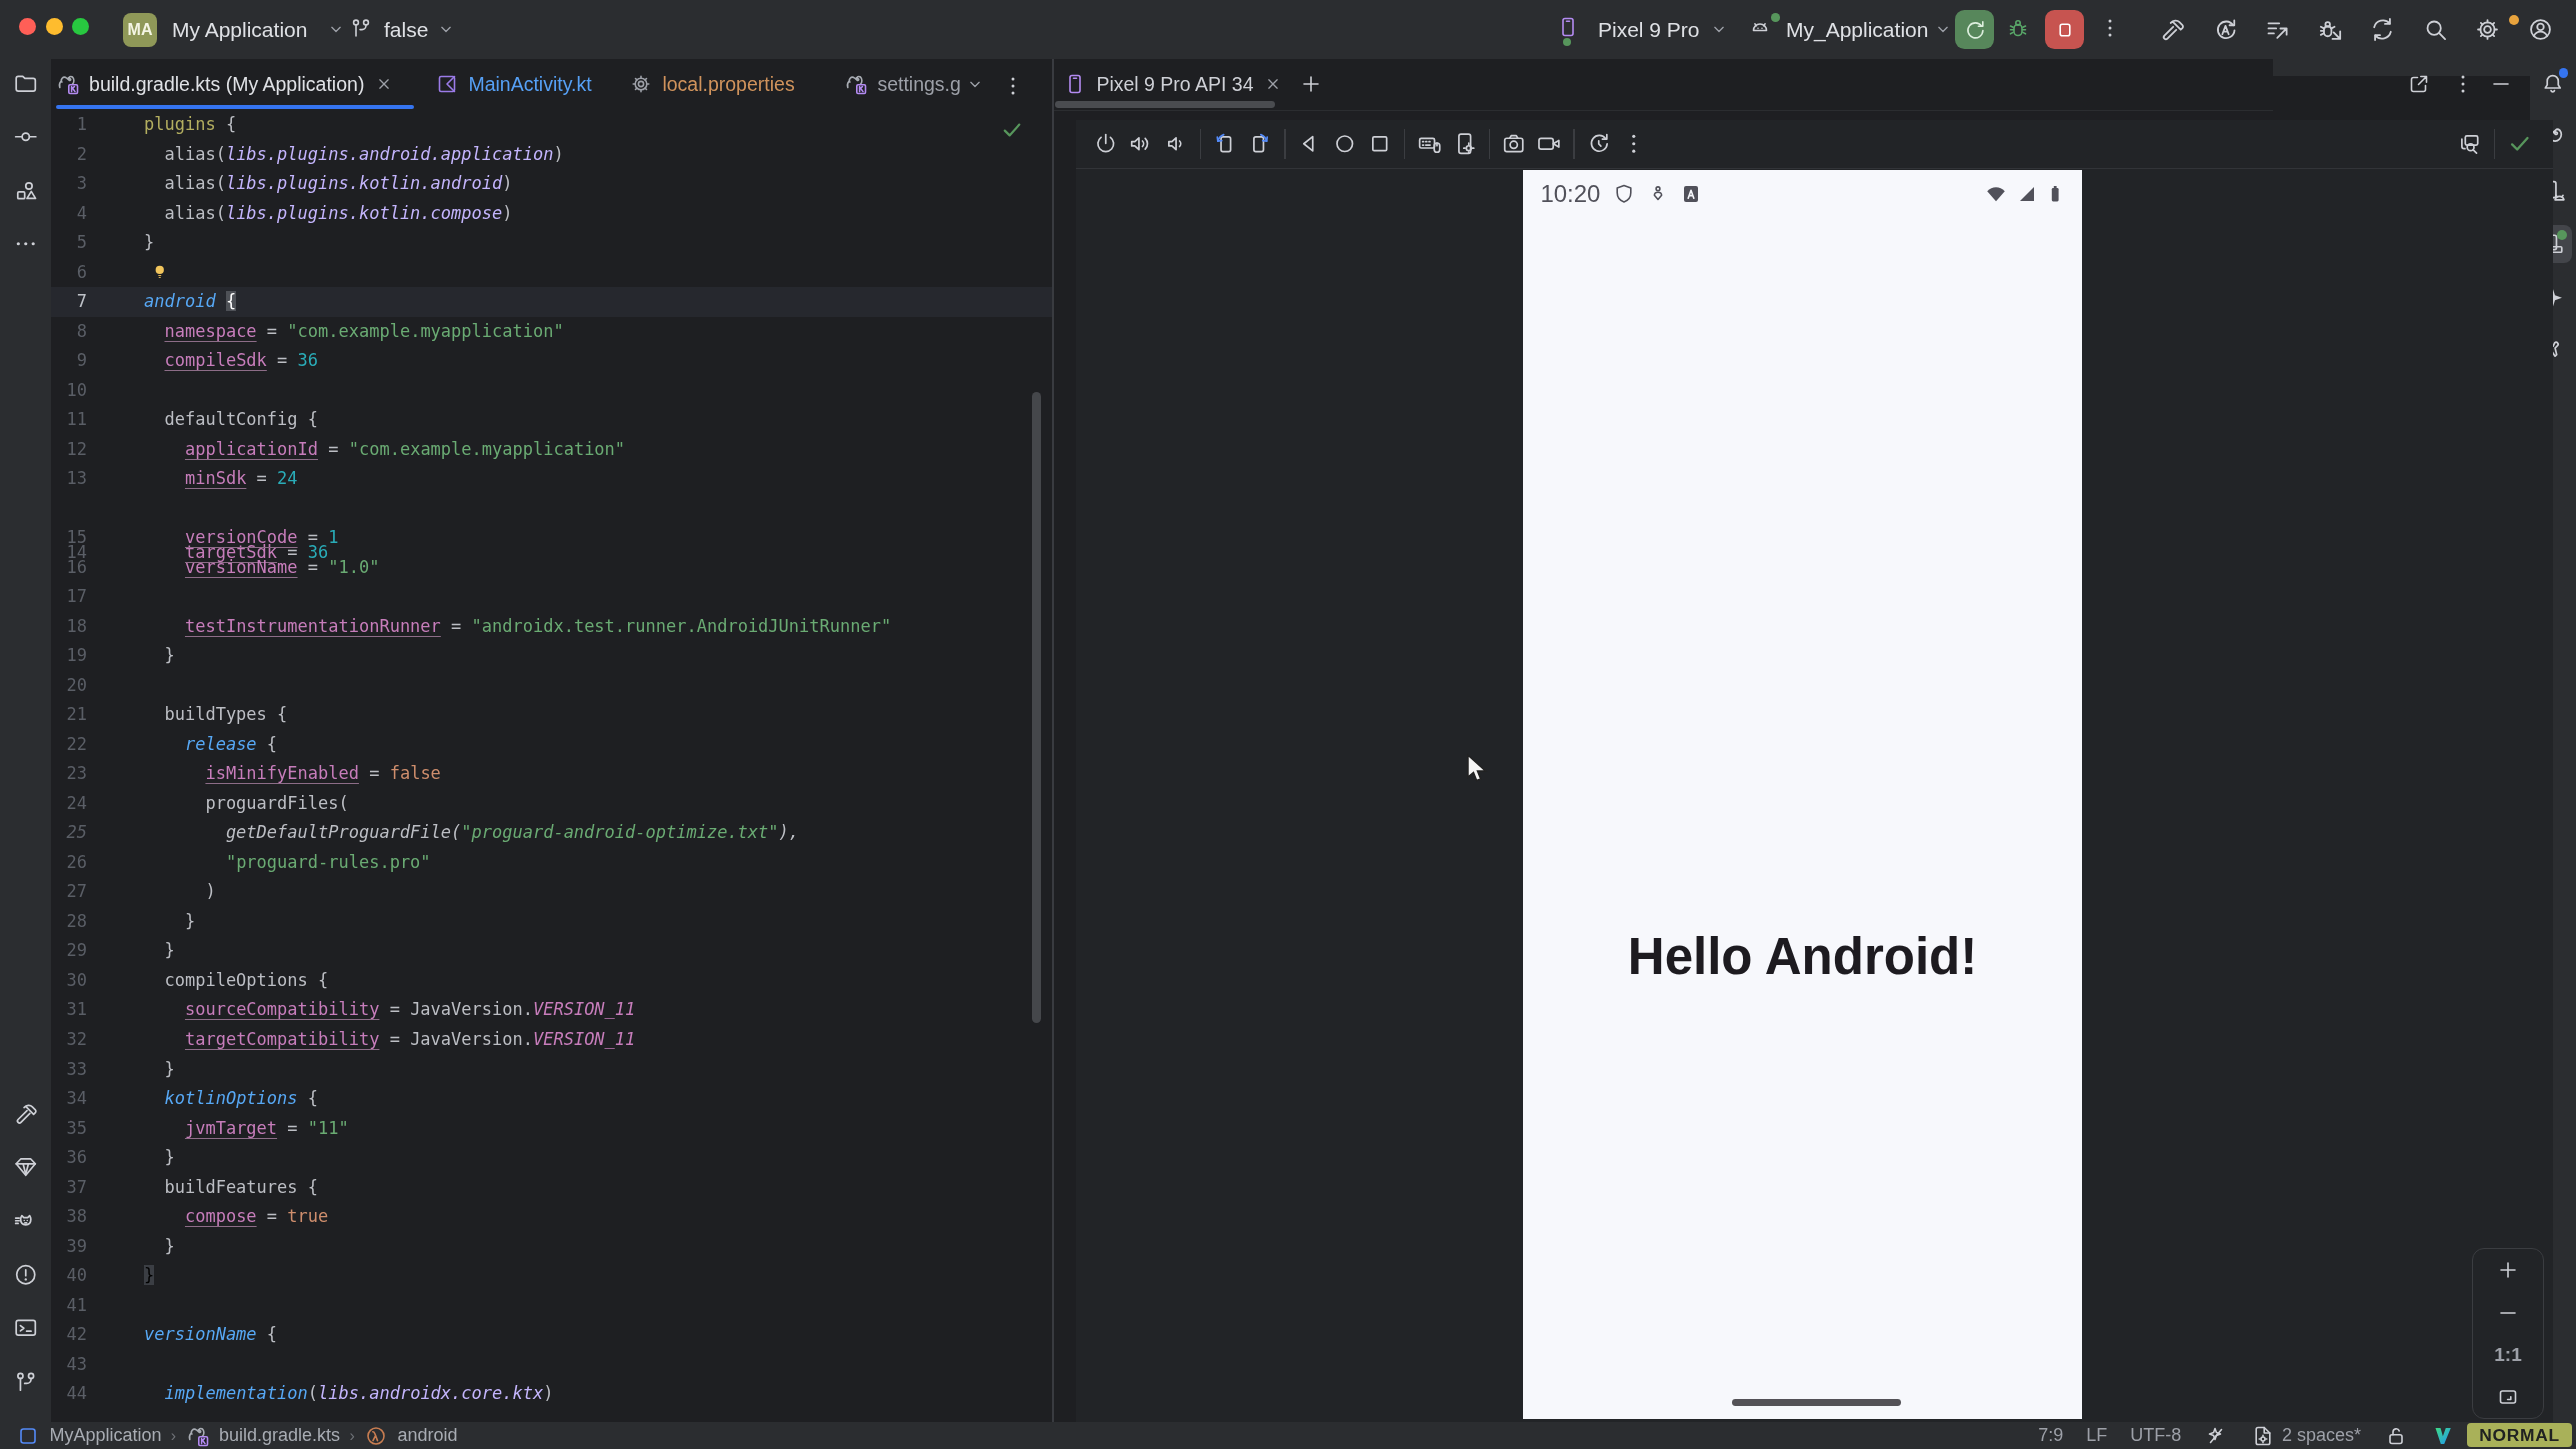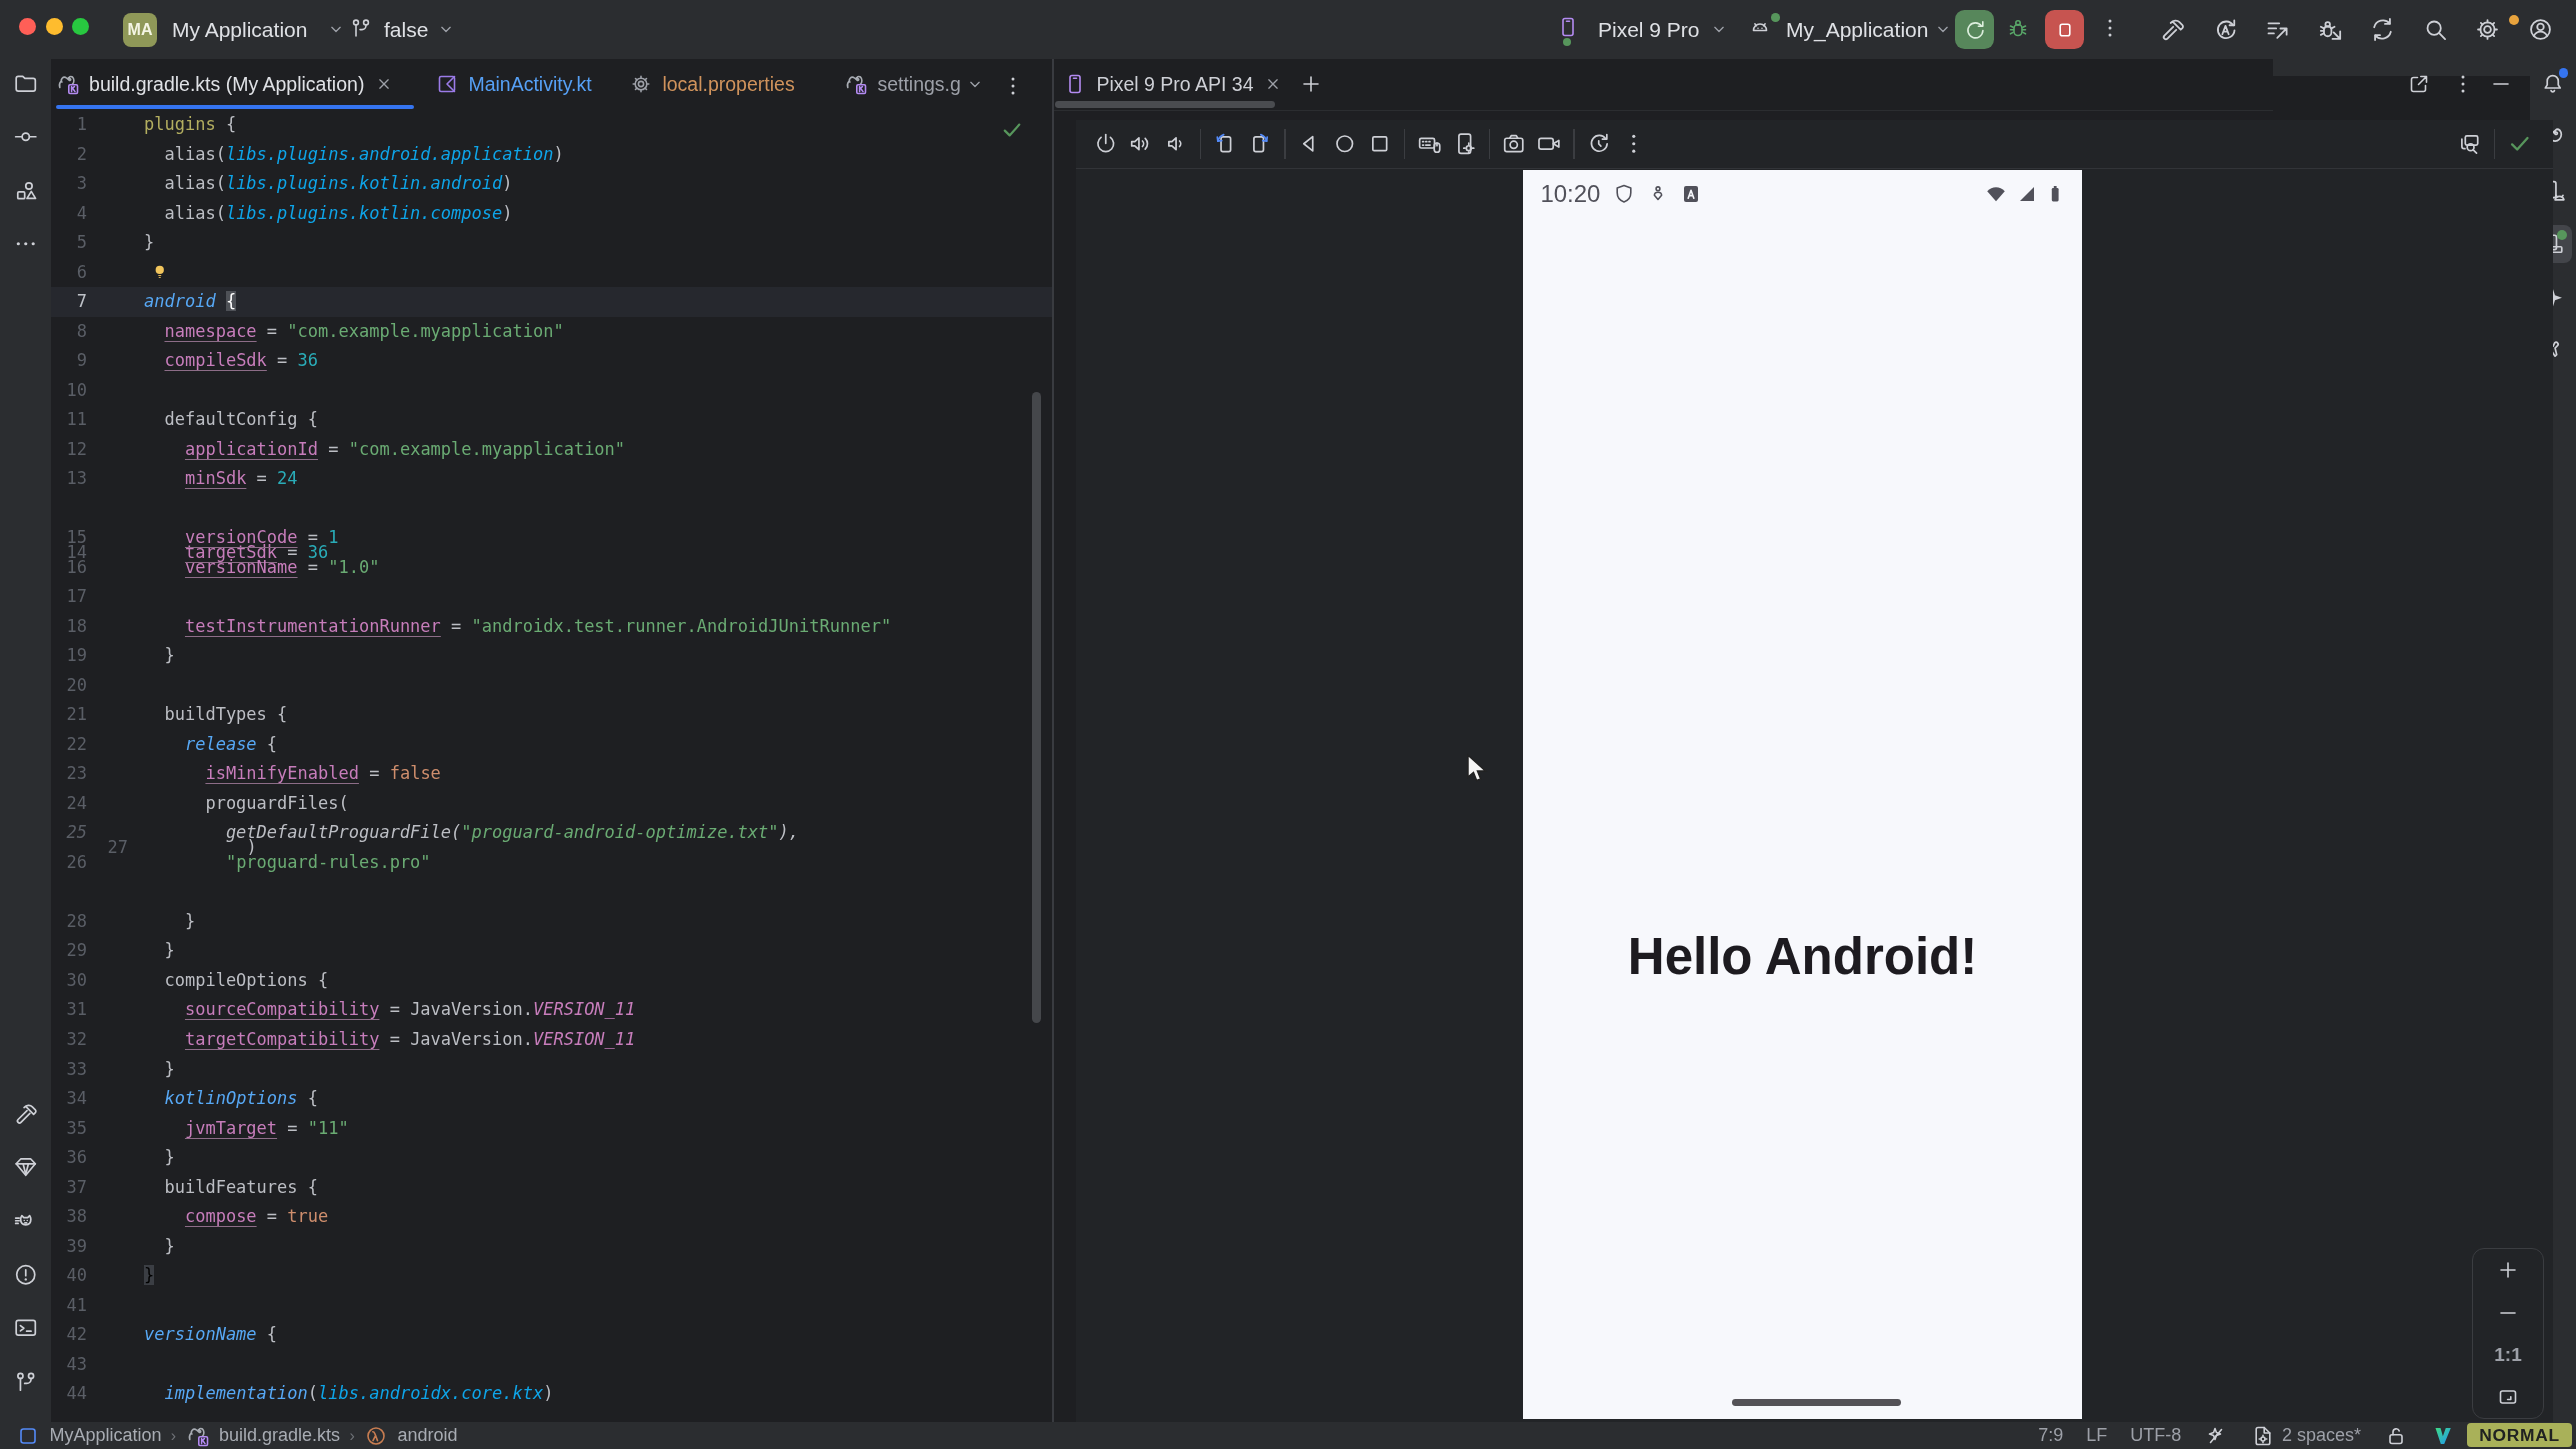--- a/index.html
+++ b/index.html
@@ -33,21 +33,21 @@
   #editor{left:51px;top:110px;width:1001px;height:1312px;background:#1E1F22;
     font-family:"DejaVu Sans Mono",monospace;font-size:17px;}
   .cl{position:absolute;left:0;width:100%;height:29.5px;line-height:29.5px;white-space:pre;}
   .cl .ln{position:absolute;left:0;width:36px;text-align:right;color:#5A5E66;}
   .cl .code{position:absolute;left:93px;}
   .cl.cur{background:#26282E;}
   .cl.cur .ln{color:#BEC2C8;}
   .tk-t{color:#BCBEC4}.tk-y{color:#B3AE60}
   .tk-fn{color:#57A8F5;font-style:italic}
   .tk-prop{color:#C77DBB;text-decoration:underline;text-decoration-thickness:1px;text-underline-offset:4px;text-decoration-color:#8d6d88;}
-  .tk-pi{color:#0ea5e9;font-style:italic}
+  .tk-pi{color:#c4b5fd;font-style:italic}
   .tk-str{color:#6AAB73}.tk-num{color:#2AACB8}.tk-kw{color:#CF8E6D}
   .tk-const{color:#C77DBB;font-style:italic}
   .tk-caret{background:#4E5157;color:#FFFFFF}
   .tk-bracehl{background:#3B3E44}
   #ed-scroll{left:981px;top:282px;width:9.4px;height:631px;border-radius:4.7px;background:#45474B;}
   
   #vsep{left:1052px;top:59px;width:2px;height:1363px;background:#393B40;}
   #rpanel{left:1054px;top:120px;width:1477px;height:1312px;background:#222427;margin-left:22px;}
   #dev-toolbar{position:absolute;left:0;top:0;width:100%;height:48px;border-bottom:1.3px solid #323438;display:flex;align-items:center;}
   .dt-ic{width:35px;height:35px;display:flex;align-items:center;justify-content:center;color:#CED0D6;}
@@ -493,21 +493,21 @@
         <div class="cl" style="top: 472px;"><span class="ln">17</span><span class="code"></span></div>
         <div class="cl" style="top: 502px;"><span class="ln">18</span><span class="code"><span class="tk-t">    </span><span class="tk-prop">testInstrumentationRunner</span><span class="tk-t"> = </span><span class="tk-str">"androidx.test.runner.AndroidJUnitRunner"</span></span></div>
         <div class="cl" style="top: 531px;"><span class="ln">19</span><span class="code"><span class="tk-t">  }</span></span></div>
         <div class="cl" style="top: 561px;"><span class="ln">20</span><span class="code"></span></div>
         <div class="cl" style="top: 590px;"><span class="ln">21</span><span class="code"><span class="tk-t">  buildTypes {</span></span></div>
         <div class="cl" style="top: 620px;"><span class="ln">22</span><span class="code"><span class="tk-t">    </span><span class="tk-fn">release</span><span class="tk-t"> {</span></span></div>
         <div class="cl" style="top: 649px;"><span class="ln">23</span><span class="code"><span class="tk-t">      </span><span class="tk-prop">isMinifyEnabled</span><span class="tk-t"> = </span><span class="tk-kw">false</span></span></div>
         <div class="cl" style="top: 679px;"><span class="ln">24</span><span class="code"><span class="tk-t">      proguardFiles(</span></span></div>
         <div class="cl" style="top: 708px; font-style: italic;"><span class="ln">25</span><span class="code"><span class="tk-t">        getDefaultProguardFile(</span><span class="tk-str">"proguard-android-optimize.txt"</span><span class="tk-t">),</span></span></div>
         <div class="cl" style="top: 738px;"><span class="ln">26</span><span class="code"><span class="tk-t">        </span><span class="tk-str">"proguard-rules.pro"</span></span></div>
-        <div class="cl" style="top: 723px; margin-left: 41px;"><span class="ln">27</span><span class="code"><span class="tk-t">      )</span></span></div>
+        <div class="cl" style="top: 767px;"><span class="ln">27</span><span class="code"><span class="tk-t">      )</span></span></div>
         <div class="cl" style="top: 797px;"><span class="ln">28</span><span class="code"><span class="tk-t">    }</span></span></div>
         <div class="cl" style="top: 826px;"><span class="ln">29</span><span class="code"><span class="tk-t">  }</span></span></div>
         <div class="cl" style="top: 856px;"><span class="ln">30</span><span class="code"><span class="tk-t">  compileOptions {</span></span></div>
         <div class="cl" style="top: 885px;"><span class="ln">31</span><span class="code"><span class="tk-t">    </span><span class="tk-prop">sourceCompatibility</span><span class="tk-t"> = JavaVersion.</span><span class="tk-const">VERSION_11</span></span></div>
         <div class="cl" style="top: 915px;"><span class="ln">32</span><span class="code"><span class="tk-t">    </span><span class="tk-prop">targetCompatibility</span><span class="tk-t"> = JavaVersion.</span><span class="tk-const">VERSION_11</span></span></div>
         <div class="cl" style="top: 945px;"><span class="ln">33</span><span class="code"><span class="tk-t">  }</span></span></div>
         <div class="cl" style="top: 974px;"><span class="ln">34</span><span class="code"><span class="tk-t">  </span><span class="tk-fn">kotlinOptions</span><span class="tk-t"> {</span></span></div>
         <div class="cl" style="top: 1004px;"><span class="ln">35</span><span class="code"><span class="tk-t">    </span><span class="tk-prop">jvmTarget</span><span class="tk-t"> = </span><span class="tk-str">"11"</span></span></div>
         <div class="cl" style="top: 1033px;"><span class="ln">36</span><span class="code"><span class="tk-t">  }</span></span></div>
         <div class="cl" style="top: 1063px;"><span class="ln">37</span><span class="code"><span class="tk-t">  buildFeatures {</span></span></div>

